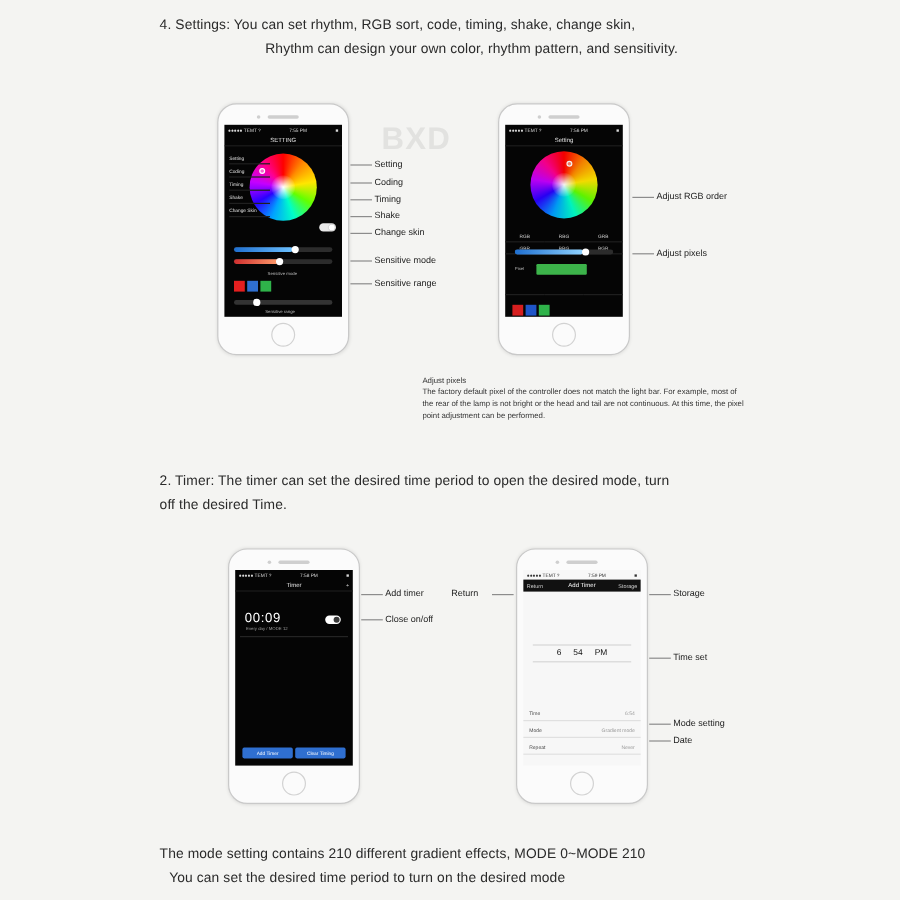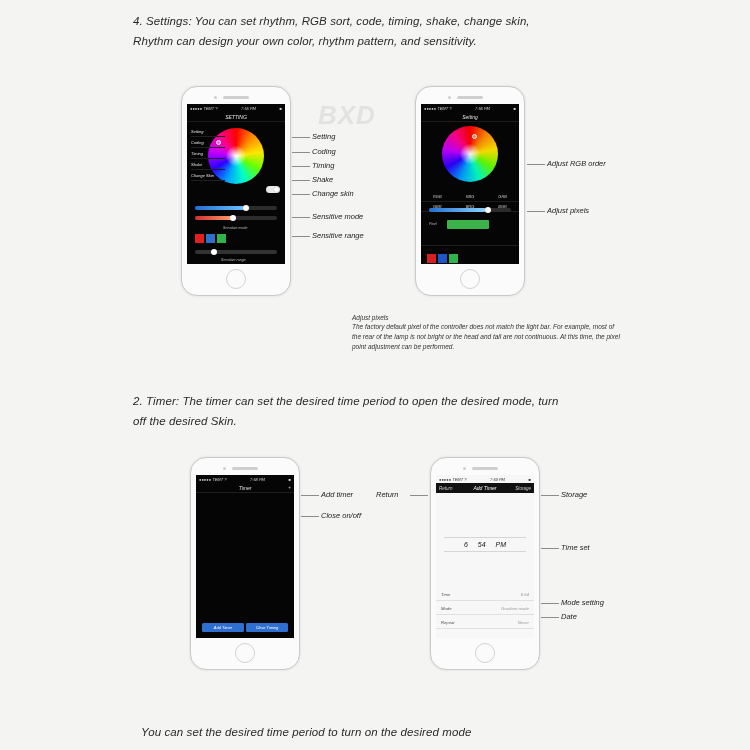--- a/index.html
+++ b/index.html
@@ -7,21 +7,20 @@
     margin: 0; padding: 0;
     width: 750px; height: 750px;
     background: #f2f2f0;
     font-family: "Liberation Sans", sans-serif;
   }
   #page {
     position: relative;
     width: 750px; height: 750px;
     background: #f4f4f2;
     overflow: hidden;
-    font-style: italic;
   }
   
   .para {
     position: absolute;
     font-size: 11.5px;
     color: #2a2a2a;
     line-height: 1.65;
     letter-spacing: .1px;
   }
   .tiny { font-size: 6.5px; color: #333; line-height: 1.5; }
@@ -306,21 +305,21 @@
   }
 </style>
 </head>
 <body>
 
 <div id="page">
 
   <div class="ghost-text" style="left:318px; top:100px;">BXD</div>
 
   <div class="para" style="left:133px; top:12px; width:520px;">4. Settings: You can set rhythm, RGB sort, code, timing, shake, change skin,</div>
-  <div class="para" style="left:133px; top:32px; width:520px;">Rhythm can design your own color, rhythm pattern, and sensitivity.</div>
+  <div class="para" style="left:133px; top:32px; width:520px;text-align:center;">Rhythm can design your own color, rhythm pattern, and sensitivity.</div>
 
   <div class="phone" style="left:181px; top:86px; width:110px; height:210px;">
     <div class="cam"></div>
     <div class="speaker"></div>
     <div class="screen">
       <div class="statusbar">
         <span>●●●●● TEMT ?</span>
         <span>7:55 PM</span>
         <span>■</span>
       </div>
@@ -451,36 +450,41 @@
   <div class="leader" style="left:527px; top:164px; width:18px;"></div>
   <div class="callout" style="left:547px; top:159px;">Adjust RGB order</div>
 
   <div class="leader" style="left:527px; top:211px; width:18px;"></div>
   <div class="callout" style="left:547px; top:206px;">Adjust pixels</div>
 
   <div class="tiny" style="position:absolute; left:352px; top:313px; width:270px;">Adjust pixels</div>
   <div class="tiny" style="position:absolute; left:352px; top:322px; width:272px;">The factory default pixel of the controller does not match the light bar. For example, most of the rear of the lamp is not bright or the head and tail are not continuous. At this time, the pixel point adjustment can be performed.</div>
 
   <div class="para" style="left:133px; top:392px; width:520px;">2. Timer: The timer can set the desired time period to open the desired mode, turn</div>
-  <div class="para" style="left:133px; top:412px; width:520px;">off the desired Skin.</div>
+  <div class="para" style="left:133px; top:412px; width:520px;">off the desired Time.</div>
 
   <div class="phone" style="left:190px; top:457px; width:110px; height:213px;">
     <div class="cam"></div>
     <div class="speaker"></div>
     <div class="screen">
       <div class="statusbar">
         <span>●●●●● TEMT ?</span>
         <span>7:58 PM</span>
         <span>■</span>
       </div>
       <div class="navbar">
         <span>Timer</span>
         <span class="nav-right">+</span>
       </div>
 
+      <div class="timer-card" style="top:30px;">
+        <div class="timer-time">00:09</div>
+        <div class="timer-sub">Every day / MODE 12</div>
+        <div class="timer-switch"></div>
+      </div>
 
 
       <div class="bluebtn" style="left:6px; width:42px; bottom:6px;">Add Timer</div>
       <div class="bluebtn" style="right:6px; width:42px; bottom:6px;">Clear Timing</div>
     </div>
     <div class="home"></div>
   </div>
 
   <div class="leader" style="left:301px; top:495px; width:18px;"></div>
   <div class="callout" style="left:321px; top:490px;">Add timer</div>
@@ -535,15 +539,16 @@
 
   <div class="leader" style="left:541px; top:548px; width:18px;"></div>
   <div class="callout" style="left:561px; top:543px;">Time set</div>
 
   <div class="leader" style="left:541px; top:603px; width:18px;"></div>
   <div class="callout" style="left:561px; top:598px;">Mode setting</div>
 
   <div class="leader" style="left:541px; top:617px; width:18px;"></div>
   <div class="callout" style="left:561px; top:612px;">Date</div>
 
+  <div class="para" style="left:133px; top:703px; width:520px;">The mode setting contains 210 different gradient effects, MODE 0~MODE 210</div>
   <div class="para" style="left:141px; top:723px; width:520px;">You can set the desired time period to turn on the desired mode</div>
 
 </div>
 
 </body></html>

